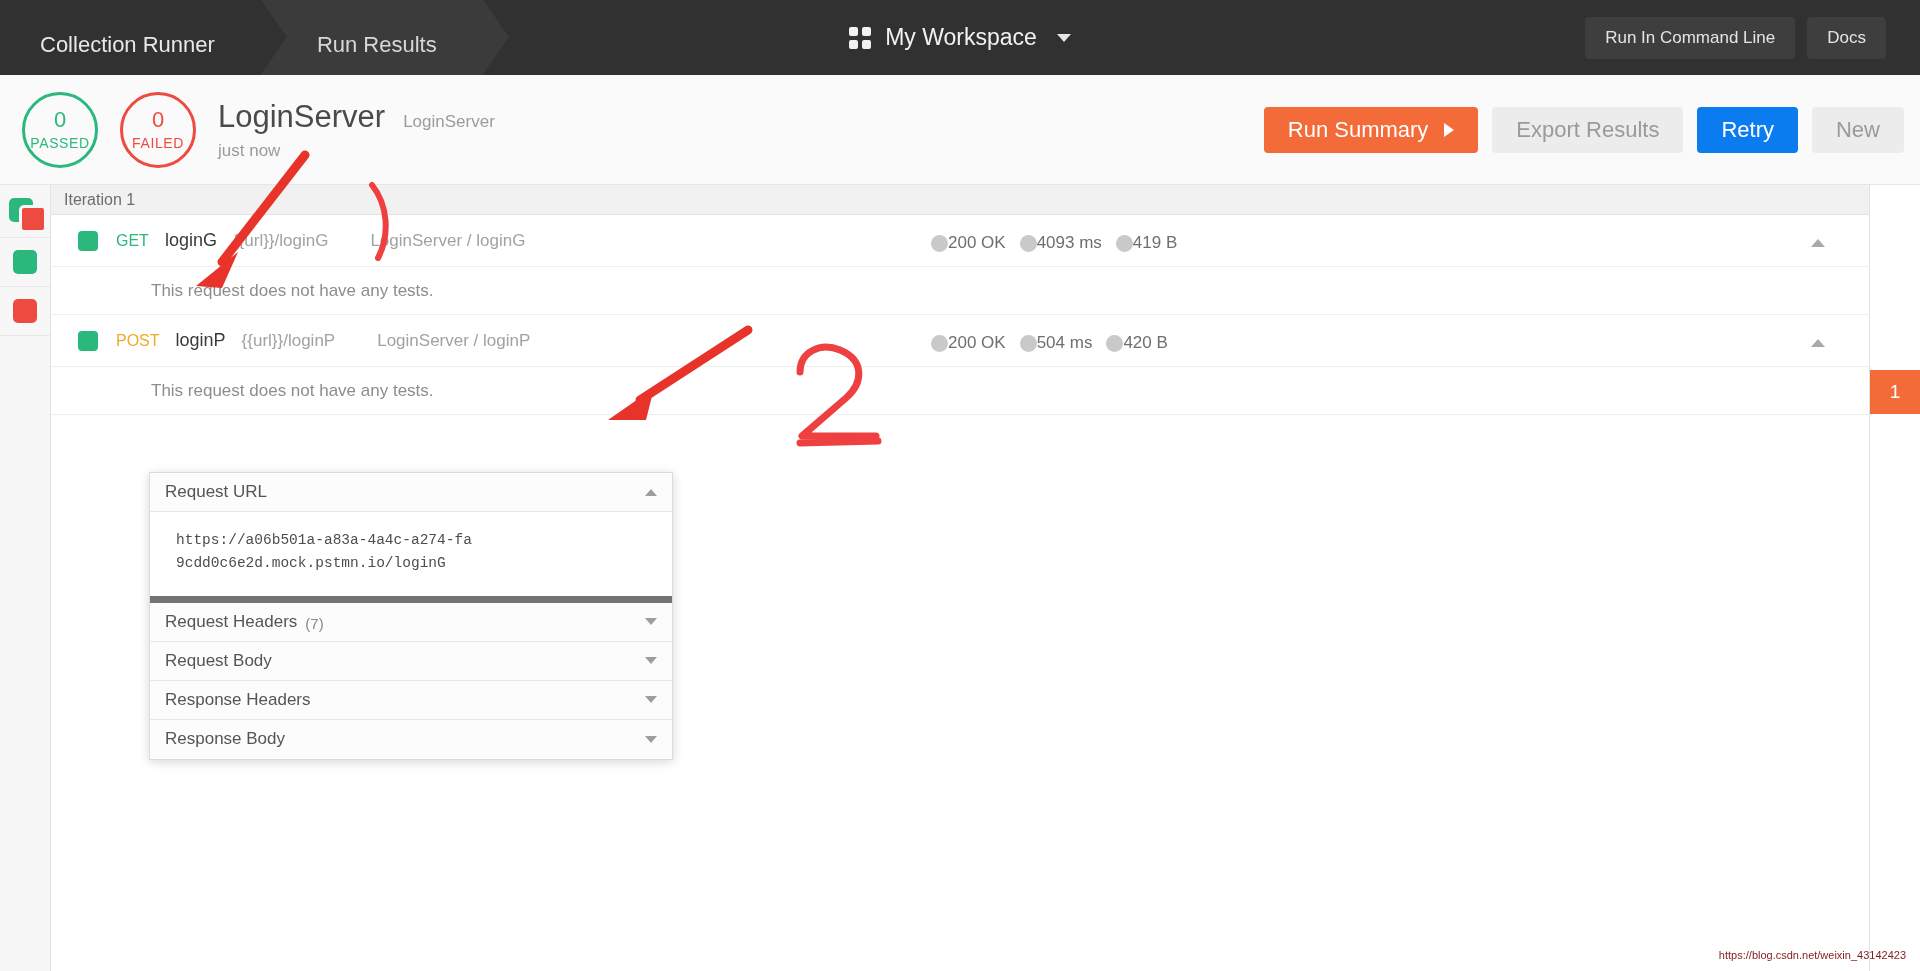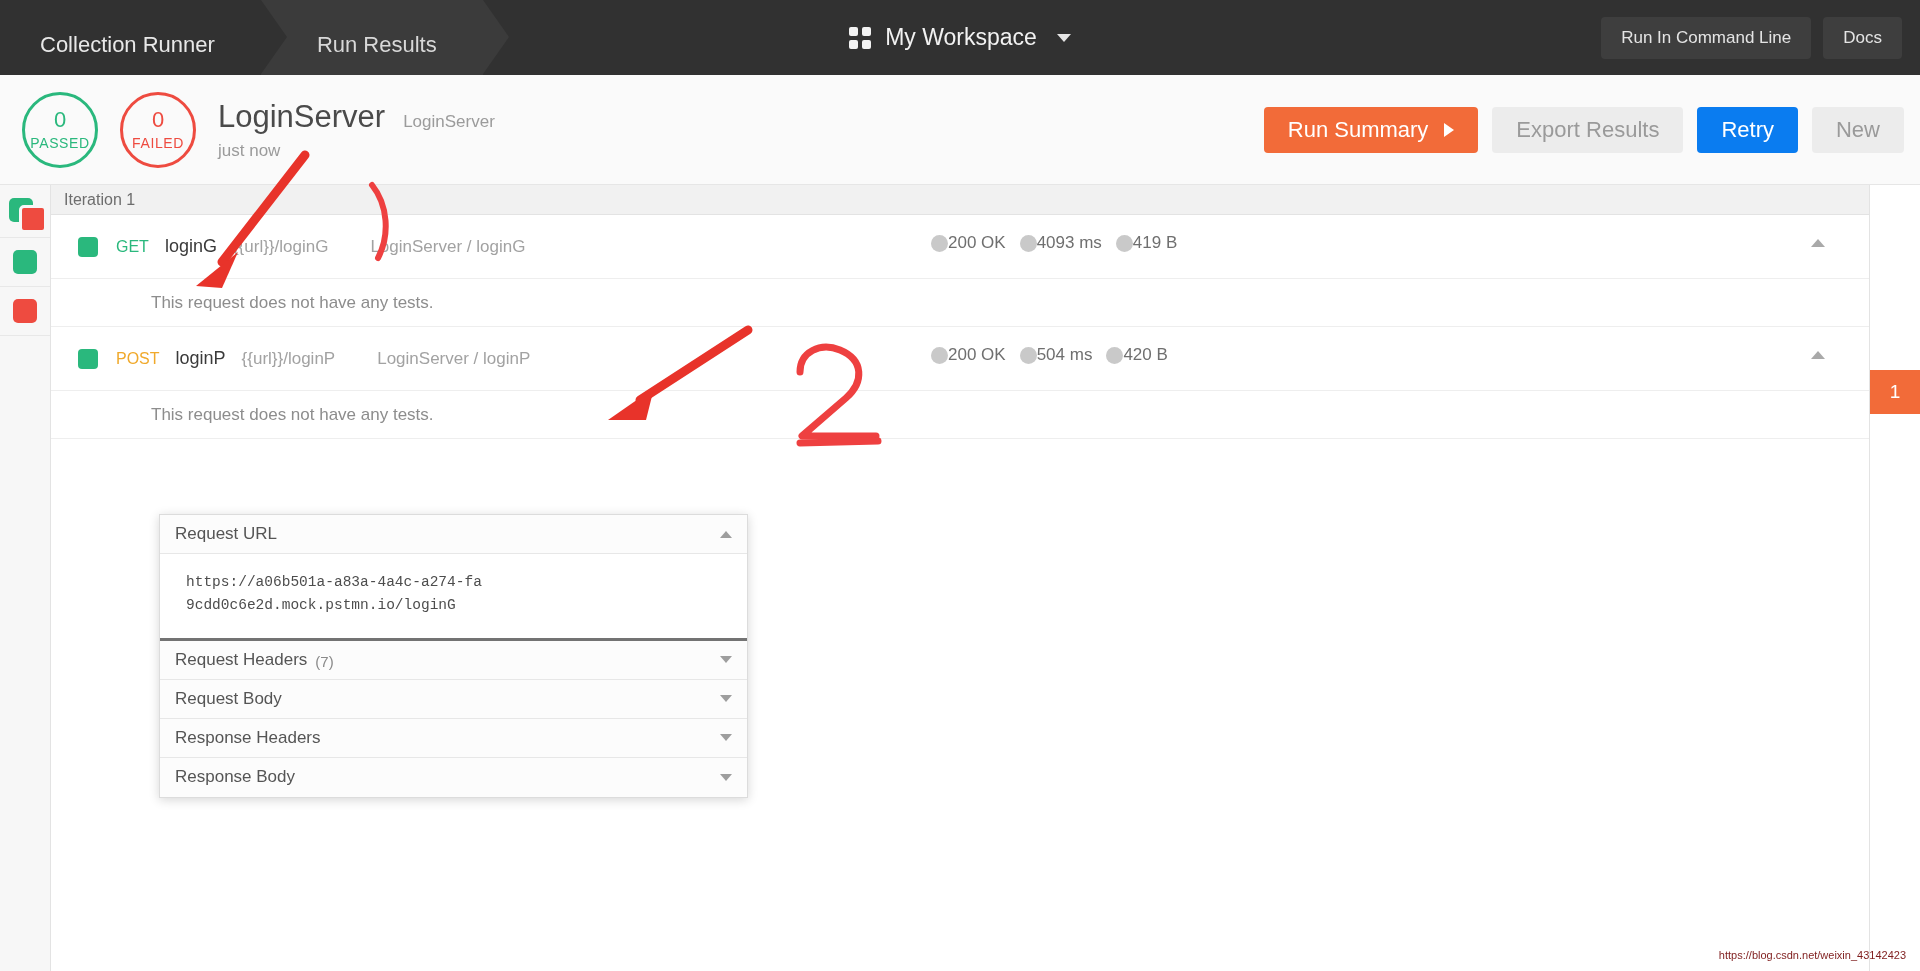--- a/index.html
+++ b/index.html
@@ -69,21 +69,21 @@
   .ws-label { color: #f2f2f2; font-size: 23px; }
   .caret-down {
     width: 0; height: 0;
     border-left: 7px solid transparent;
     border-right: 7px solid transparent;
     border-top: 8px solid #e6e6e6;
     margin-left: 6px;
   }
 
   .topbar-right {
-    position: absolute; right: 18px; top: 0;
+    position: absolute; right: 34px; top: 0;
     height: 75px; display: flex; align-items: center; gap: 12px;
   }
   .tb-btn {
     background: #3e3e3e;
     color: #e4e4e4;
     border: none; border-radius: 4px;
     font-size: 17px;
     height: 42px;
     padding: 0 20px;
     font-family: inherit;
@@ -171,21 +171,21 @@
   .iter-head {
     height: 30px;
     background: #f1f1f1;
     border-bottom: 1px solid #e3e3e3;
     display: flex; align-items: center;
     padding-left: 13px;
     font-size: 16px; color: #6d6d6d;
   }
 
   .req-row {
-    height: 64px;
+    height: 52px;
     border-bottom: 1px solid #eeeeee;
     display: flex; align-items: center;
     padding-left: 27px;
     position: relative;
   }
   .dotsq { width: 20px; height: 20px; border-radius: 4px; background: #2ab87d; margin-right: 18px; }
   .method { font-size: 16px; margin-right: 16px; }
   .method.get { color: #2ab87d; }
   .method.post { color: #f0a92b; }
   .req-name { font-size: 18px; color: #3a3a3a; margin-right: 16px; }
@@ -215,41 +215,40 @@
     height: 48px;
     border-bottom: 1px solid #eeeeee;
     display: flex; align-items: center;
     padding-left: 100px;
     font-size: 17px; color: #8d8d8d;
   }
 
   
   .popup {
     position: absolute;
-    left: 159px; top: 287px;
-    width: 589px;
+    left: 149px; top: 287px;
+    width: 524px;
     background: #fdfdfd;
     border: 1px solid #dcdcdc;
     box-shadow: 0 2px 10px rgba(0,0,0,.16);
     z-index: 20;
-    margin-top: 42px;
   }
   .acc-head {
     height: 39px;
     display: flex; align-items: center; justify-content: space-between;
     padding: 0 15px;
     border-bottom: 1px solid #e7e7e7;
     background: #fcfcfc;
     cursor: pointer;
   }
   .acc-title { font-size: 17px; color: #555; }
   .acc-count { font-size: 15px; color: #8a8a8a; margin-left: 8px; }
   .acc-body {
     padding: 17px 18px 20px 26px;
-    border-bottom: 3px solid #737373;
+    border-bottom: 7px solid #737373;
     background: #fff;
   }
   .url-mono {
     font-family: "Liberation Mono", monospace;
     font-size: 14.5px;
     color: #4d4d4d;
     line-height: 1.62;
     word-break: break-all;
     max-width: 300px;
   }

